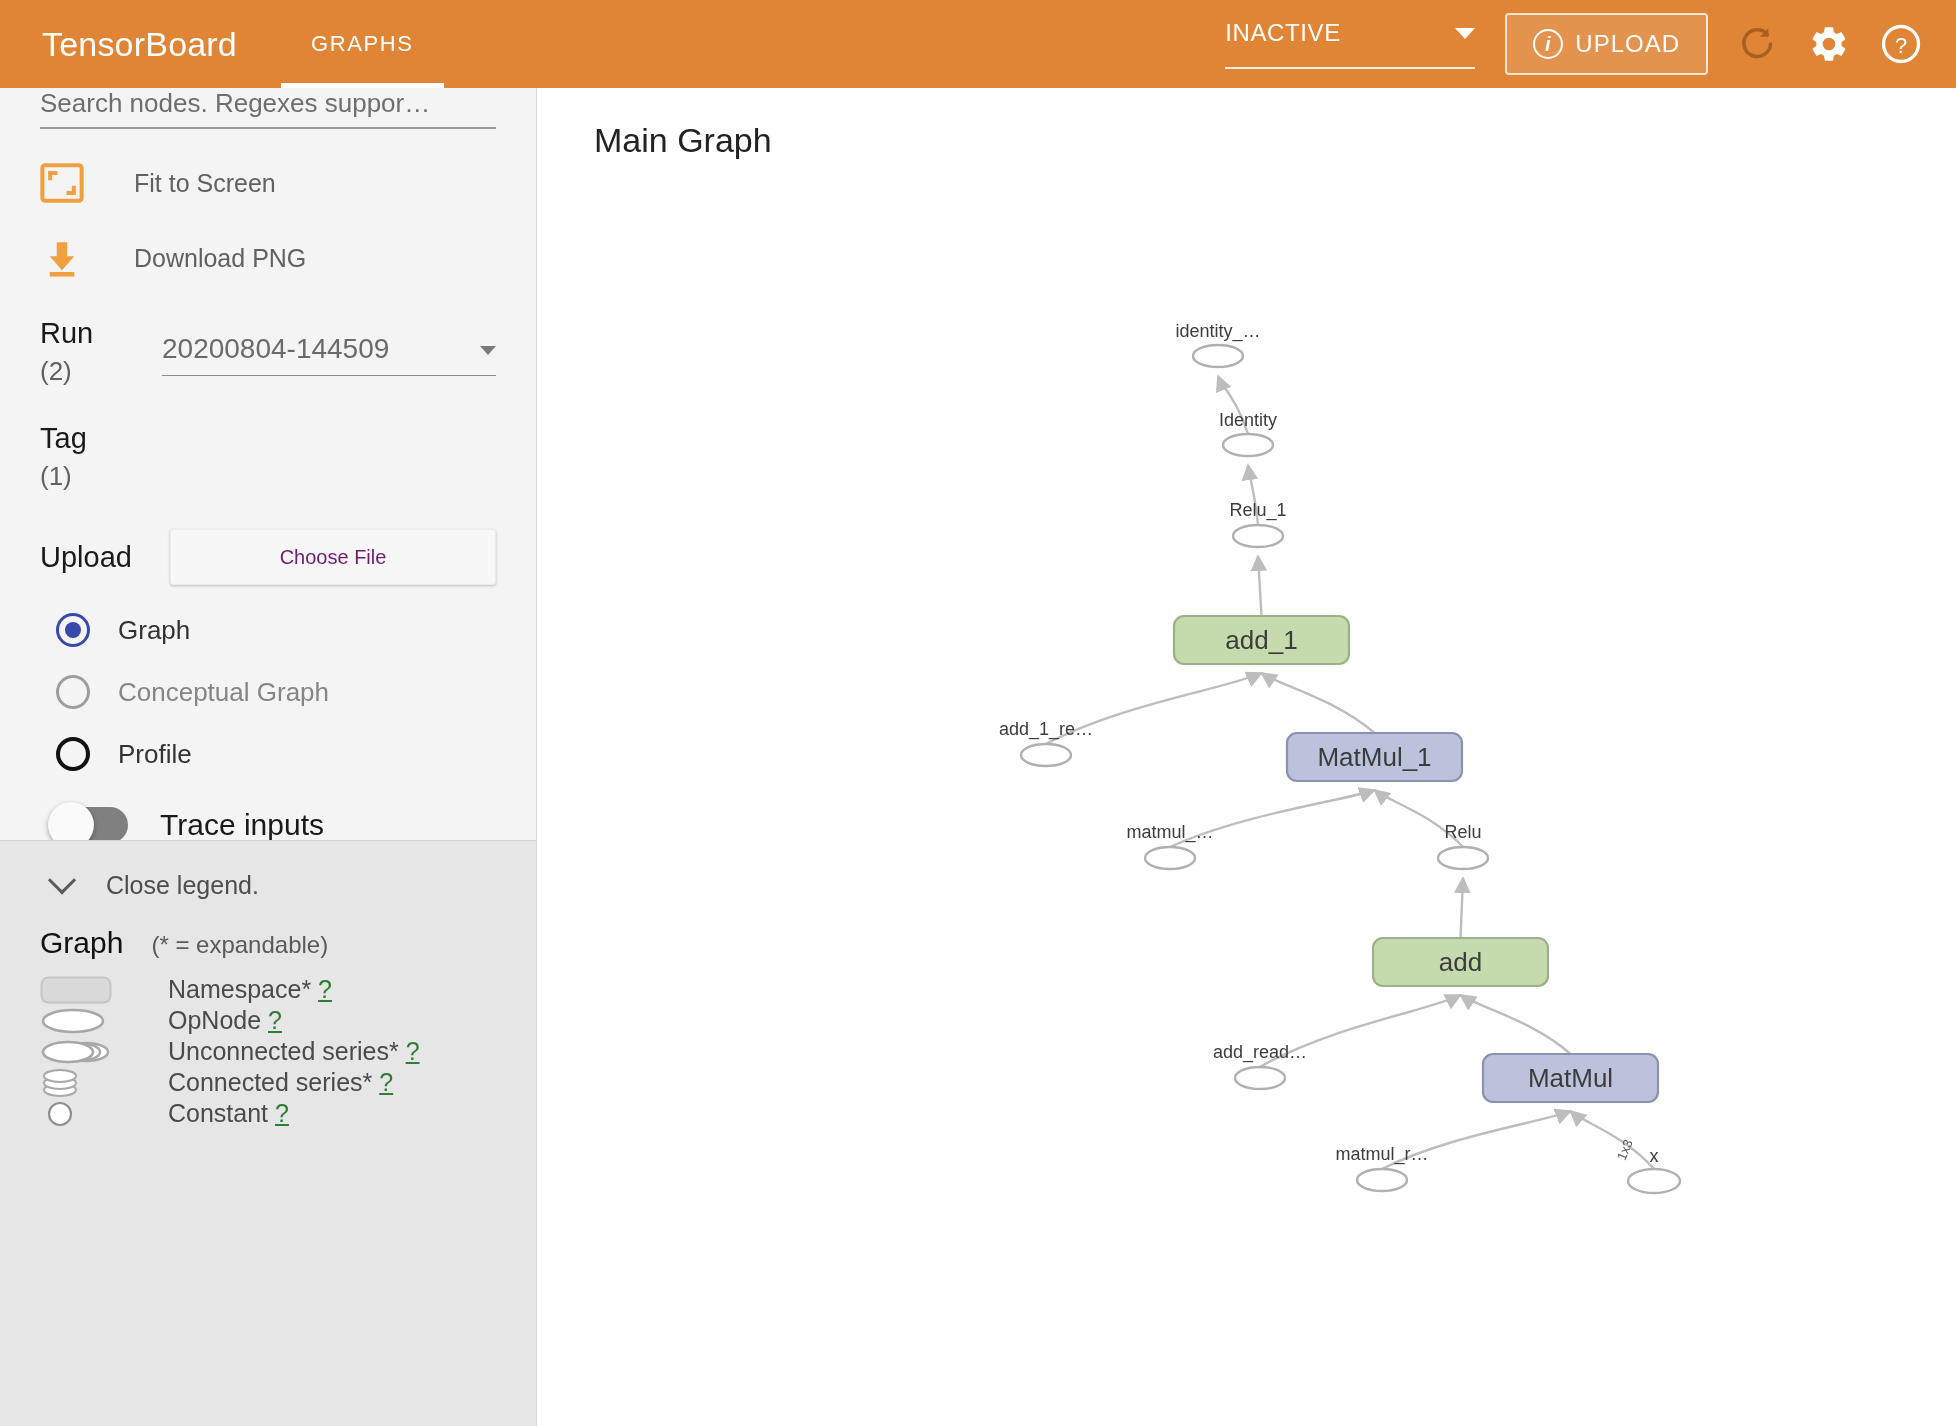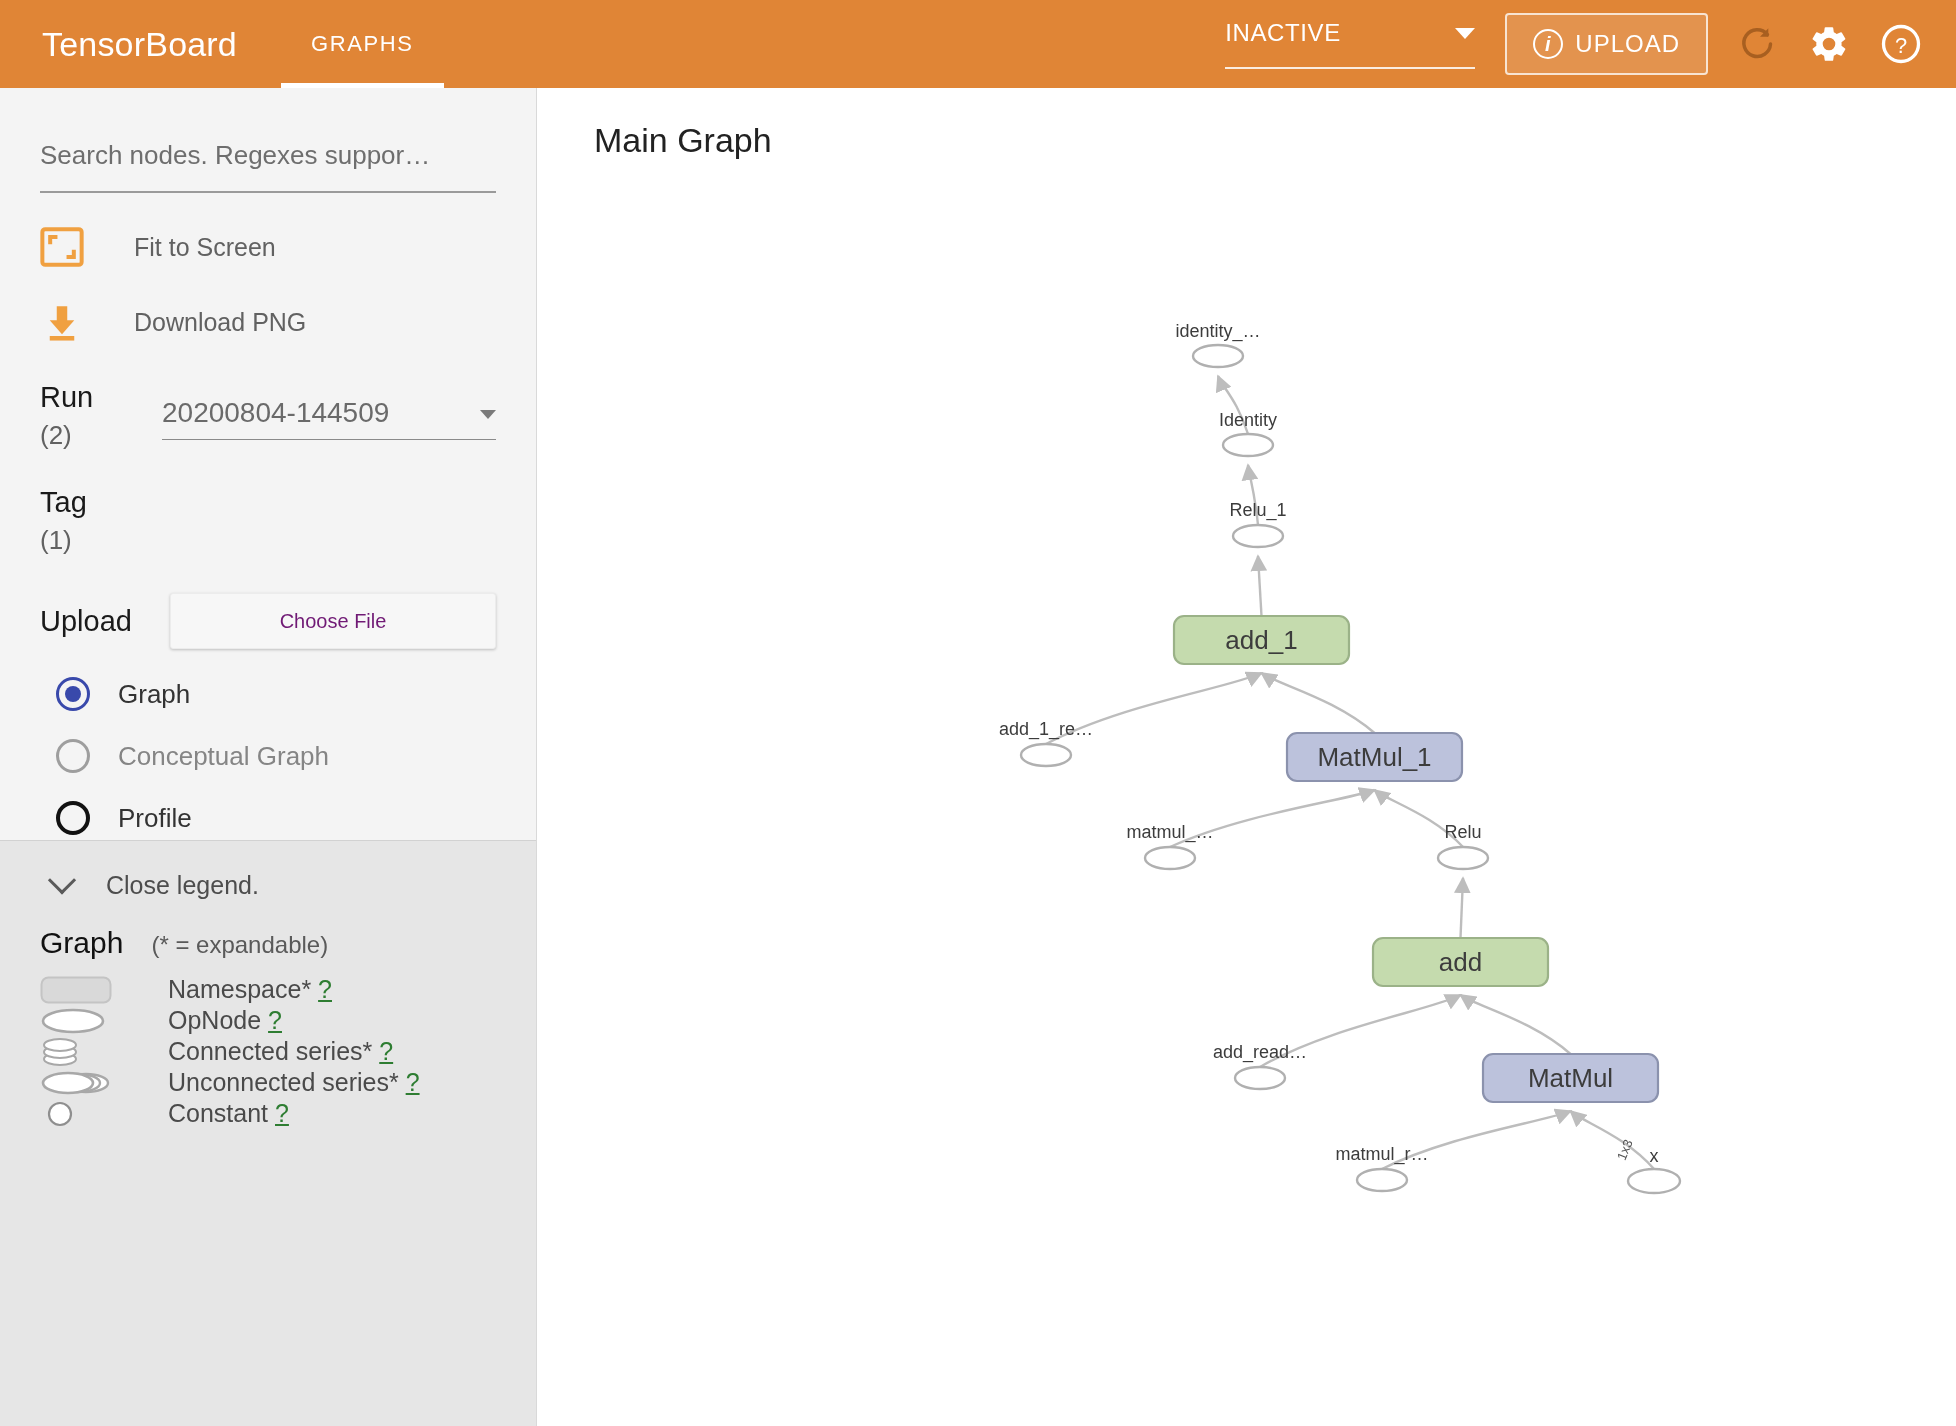--- a/index.html
+++ b/index.html
@@ -95,23 +95,22 @@
   .sidebar {
     width: 537px; height: 1338px;
     background: #f4f4f4;
     border-right: 1px solid #d9d9d9;
     position: relative;
     overflow: hidden;
   }
   .sb-top { padding: 0 40px; }
 
   .search-field {
-    margin-top: 52px;
     border-bottom: 2px solid #9a9a9a;
-    padding-bottom: 20px;
+    padding-bottom: 8px;
   }
   .search-field .ph {
     font-size: 26px; color: #6e6e6e; white-space: nowrap; overflow: hidden;
   }
 
   .sb-action {
     display: flex; align-items: center;
     margin-top: 34px;
     cursor: pointer;
   }
@@ -395,38 +394,38 @@
         <span class="swatch">
           <svg width="72" height="30" viewBox="0 0 72 30">
               <ellipse cx="33" cy="15" rx="30" ry="11" fill="#ffffff" stroke="#a8a8a8" stroke-width="2.6"></ellipse>
             </svg>
         </span>
         <span class="ltxt"><span>OpNode</span> <span class="qmark">?</span></span>
       </div>
 
       <div class="legend-item">
         <span class="swatch">
+          <svg width="80" height="30" viewBox="0 0 80 30">
+            <ellipse cx="46" cy="15" rx="22" ry="9" fill="#ffffff" stroke="#a8a8a8" stroke-width="2.4"></ellipse>
+            <ellipse cx="38" cy="15" rx="22" ry="9" fill="#ffffff" stroke="#a8a8a8" stroke-width="2.4"></ellipse>
+            <ellipse cx="28" cy="15" rx="25" ry="10" fill="#ffffff" stroke="#a8a8a8" stroke-width="2.6"></ellipse>
+          </svg>
+        </span>
+        <span class="ltxt"><span>Unconnected series*</span> <span class="qmark">?</span></span>
+      </div>
+
+      <div class="legend-item">
+        <span class="swatch">
           <svg width="72" height="32" viewBox="0 0 72 32">
             <ellipse cx="20" cy="23" rx="16" ry="6" fill="#ffffff" stroke="#a8a8a8" stroke-width="2"></ellipse>
             <ellipse cx="20" cy="16" rx="16" ry="6" fill="#ffffff" stroke="#a8a8a8" stroke-width="2"></ellipse>
             <ellipse cx="20" cy="9" rx="16" ry="6" fill="#ffffff" stroke="#a8a8a8" stroke-width="2"></ellipse>
           </svg>
         </span>
         <span class="ltxt"><span>Connected series*</span> <span class="qmark">?</span></span>
-      </div>
-
-      <div class="legend-item">
-        <span class="swatch">
-          <svg width="80" height="30" viewBox="0 0 80 30">
-            <ellipse cx="46" cy="15" rx="22" ry="9" fill="#ffffff" stroke="#a8a8a8" stroke-width="2.4"></ellipse>
-            <ellipse cx="38" cy="15" rx="22" ry="9" fill="#ffffff" stroke="#a8a8a8" stroke-width="2.4"></ellipse>
-            <ellipse cx="28" cy="15" rx="25" ry="10" fill="#ffffff" stroke="#a8a8a8" stroke-width="2.6"></ellipse>
-          </svg>
-        </span>
-        <span class="ltxt"><span>Unconnected series*</span> <span class="qmark">?</span></span>
       </div>
 
       <div class="legend-item">
         <span class="swatch">
           <svg width="72" height="30" viewBox="0 0 72 30">
               <circle cx="20" cy="15" r="11" fill="#ffffff" stroke="#8f8f8f" stroke-width="2.2"></circle>
             </svg>
         </span>
         <span class="ltxt"><span>Constant</span> <span class="qmark">?</span></span>
       </div>

